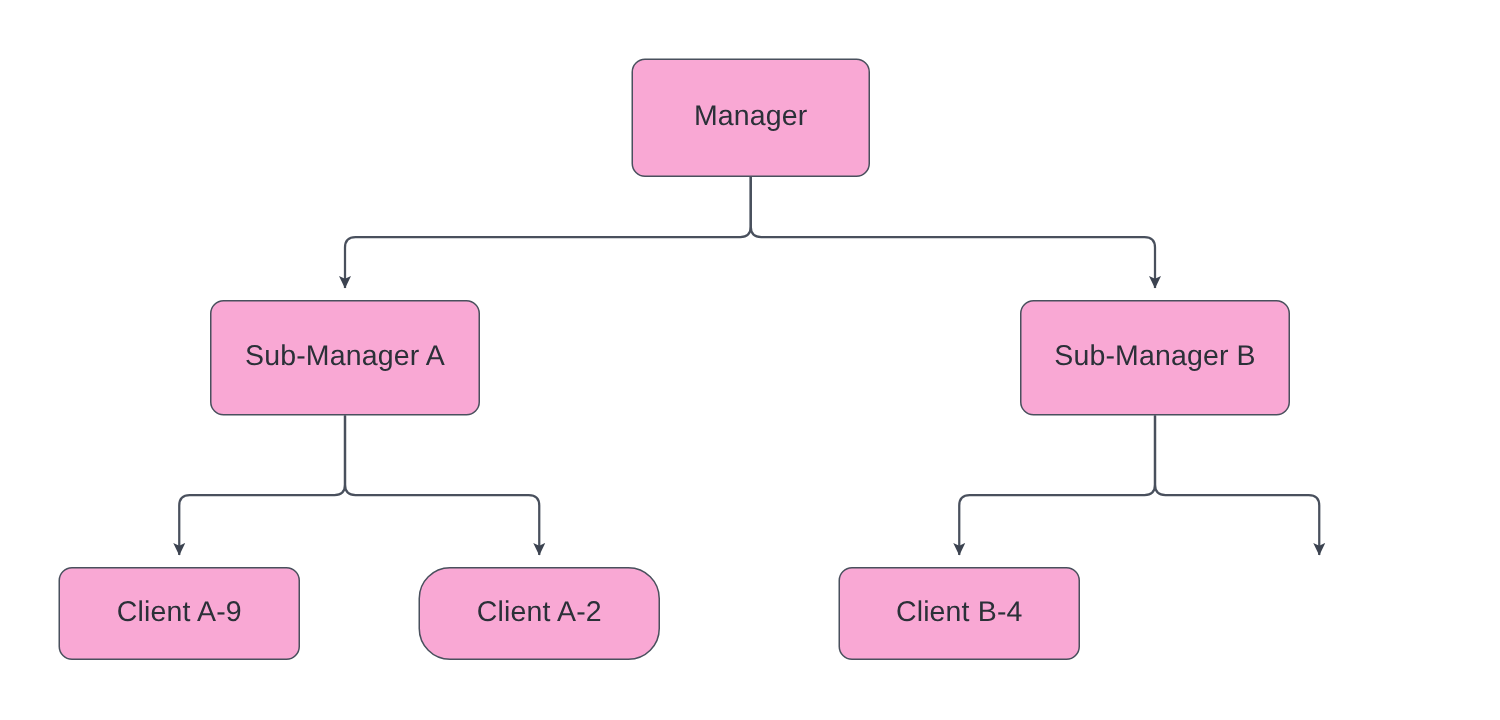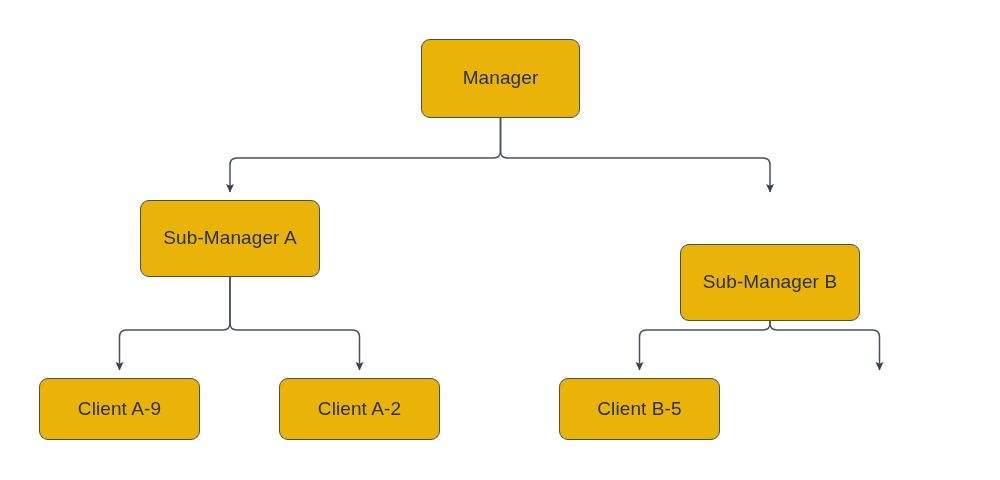--- a/index.html
+++ b/index.html
@@ -21,21 +21,21 @@
   #edge-layer {
     position: absolute;
     left: 0;
     top: 0;
     width: 1000px;
     height: 480px;
   }
   .node {
     position: absolute;
     box-sizing: border-box;
-    background: #eab308;
+    background: #f9a8d4;
     border: 1.6px solid #49505d;
     border-radius: 9px;
     display: flex;
     align-items: center;
     justify-content: center;
     color: #2b3038;
     font-size: 19px;
     line-height: 1.2;
     letter-spacing: 0.1px;
     white-space: nowrap;
@@ -75,30 +75,30 @@
   </svg>
 
   <div class="node" style="left:421px; top:39px; width:159px; height:79px;">
     <span class="node-label">Manager</span>
   </div>
 
   <div class="node" style="left:140px; top:200px; width:180px; height:77px;">
     <span class="node-label">Sub-Manager A</span>
   </div>
 
-  <div class="node" style="left:680px; top:200px; width:180px; height:77px;margin-top:44px;">
+  <div class="node" style="left:680px; top:200px; width:180px; height:77px;">
     <span class="node-label">Sub-Manager B</span>
   </div>
 
   <div class="node" style="left:39px; top:378px; width:161px; height:62px;">
     <span class="node-label">Client A-9</span>
   </div>
 
-  <div class="node" style="left:279px; top:378px; width:161px; height:62px;">
+  <div class="node" style="left:279px; top:378px; width:161px; height:62px;border-radius:21px;">
     <span class="node-label">Client A-2</span>
   </div>
 
   <div class="node" style="left:559px; top:378px; width:161px; height:62px;">
-    <span class="node-label">Client B-5</span>
+    <span class="node-label">Client B-4</span>
   </div>
 
 
 </div>
 
 </body></html>

